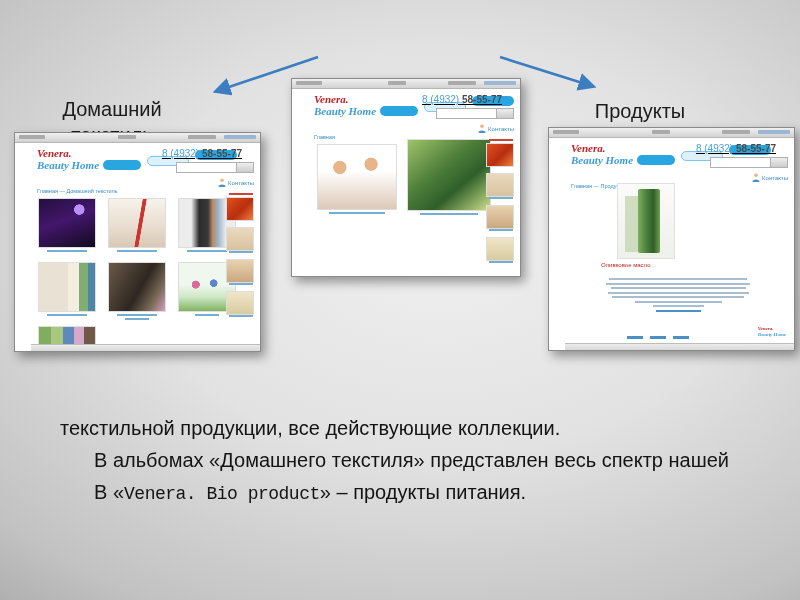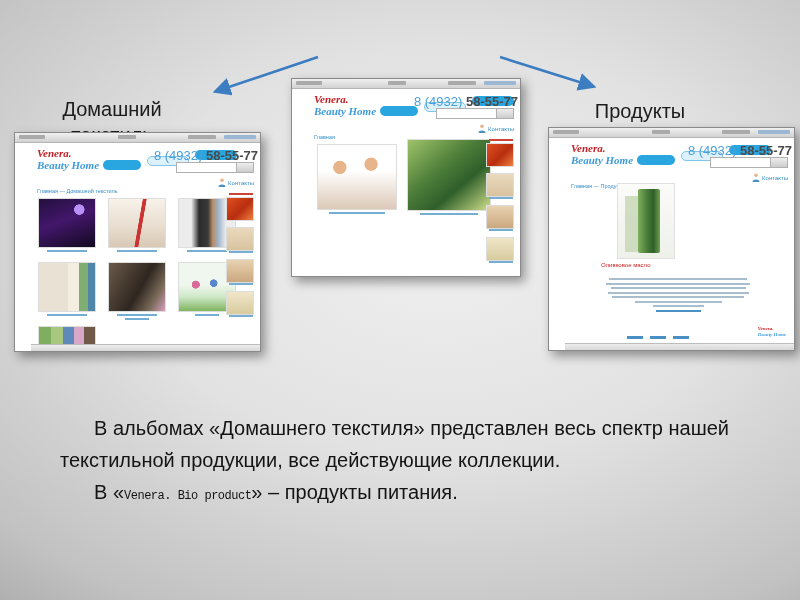--- a/index.html
+++ b/index.html
@@ -13,21 +13,21 @@
     font-size:21px; color:#1a1a1a;}
   .side-label{position:absolute; z-index:1; text-align:center;
     font-size:20px; line-height:26px; color:#1b1b1b;}
   .label-left{left:42px; top:96px; width:140px;}
   .label-right{left:575px; top:98px; width:130px;}
   .arrows{position:absolute; left:0; top:0; pointer-events:none;}
   .para{position:absolute; left:60px; top:412px; width:712px;
     font-size:20px; line-height:32px; color:#141414;}
   .pline{white-space:nowrap;}
   .pline.indent{padding-left:34px;}
-  .latin{font-family:"Liberation Mono",monospace; font-size:12px; letter-spacing:-0.5px;}
+  .latin{font-family:"Liberation Mono",monospace; font-size:18px; letter-spacing:-0.5px;}
 
   
   .shot{position:absolute; z-index:2; background:#fff; border:1px solid #8a8a8a;
     box-shadow:4px 5px 10px rgba(0,0,0,.38);}
   .shot-left{left:14px; top:132px; width:245px; height:218px;}
   .shot-center{left:291px; top:78px; width:228px; height:197px;}
   .shot-right{left:548px; top:127px; width:245px; height:222px;}
   .chrome{position:absolute; left:0; right:0; top:0; height:9px;
     background:linear-gradient(#f0f0f0,#d2d2d2); border-bottom:1px solid #b5b5b5; overflow:hidden;}
   .chrome i{position:absolute; top:2px; height:4px; background:#aaaaaa; border-radius:1px;}
@@ -37,21 +37,21 @@
 
   .logo{position:absolute; left:6px; top:4px; font-family:"Liberation Serif",serif;
     font-style:italic; font-weight:bold; line-height:12px;}
   .logo-1{color:#c42127; font-size:11px;}
   .logo-2{color:#3f9bd8; font-size:11px;}
   .pills{position:absolute; left:72px; top:10px; width:140px; height:18px;}
   .pill{position:absolute; border-radius:6px;}
   .pill-1{left:0; top:7px; width:38px; height:10px; background:#29a6e0;}
   .pill-2{left:44px; top:3px; width:40px; height:8px; background:#ddf1fa; border:1px solid #7fc6e8;}
   .pill-3{left:92px; top:-3px; width:42px; height:10px; background:#29a6e0;}
-  .phone{position:absolute; right:2px; top:5px; font-size:13px; white-space:nowrap;}
+  .phone{position:absolute; right:18px; top:5px; font-size:10px; white-space:nowrap;text-decoration:underline;}
   .phone-prefix{color:#4aa0dc;} .phone-digits{color:#4a4a4a; font-weight:bold;}
   .search{position:absolute; right:6px; top:19px; width:76px; height:9px;
     border:1px solid #b0b0b0; background:#fff;}
   .search-btn{position:absolute; right:0; top:0; bottom:0; width:16px;
     background:linear-gradient(#eee,#ccc); border-left:1px solid #b0b0b0;}
   .contacts{position:absolute; right:6px; top:35px; display:flex; align-items:center; gap:2px;}
   .contacts span{font-size:6px; color:#3a8fc7;}
   .breadcrumb{position:absolute; left:6px; top:45px; font-size:5.5px; color:#3a8fc7;}
   .scrollbar{position:absolute; left:0; right:0; bottom:0; height:6px;
     background:linear-gradient(#ececec,#d8d8d8); border-top:1px solid #bdbdbd;}
@@ -342,18 +342,18 @@
       <div class="footer-logo">
         <div class="fll1">Venera.</div>
         <div class="fll2">Beauty Home</div>
       </div>
       <div class="load-btn"></div>
       <div class="scrollbar"></div>
     </div>
   </div>
 
   <div class="para">
+    <div class="pline">текстильной продукции, все действующие коллекции.</div>
     <div class="pline indent">В альбомах «Домашнего текстиля» представлен весь спектр нашей</div>
-    <div class="pline">текстильной продукции, все действующие коллекции.</div>
     <div class="pline indent"><span>В «</span><span class="latin">Venera. Bio product</span><span>» – продукты питания.</span></div>
   </div>
 
 </div>
 
 </body></html>

